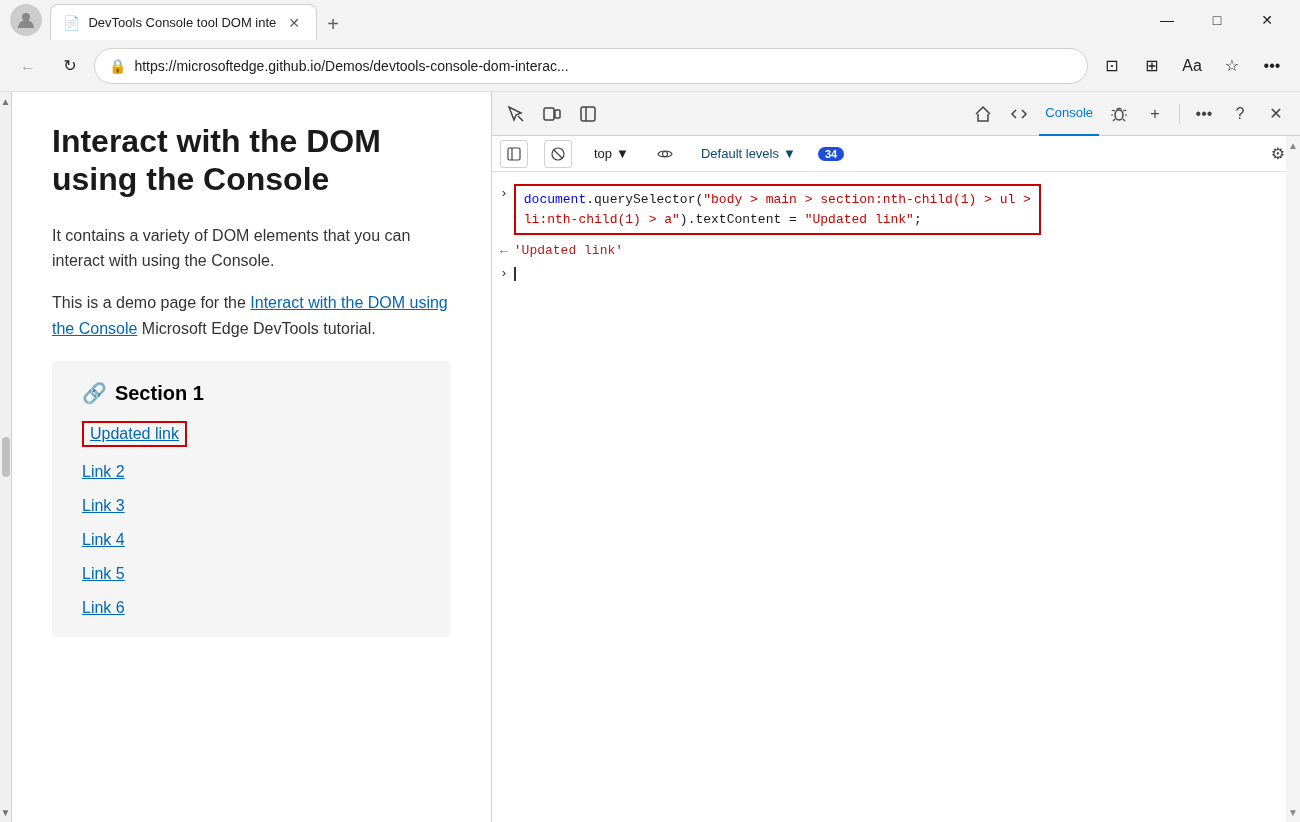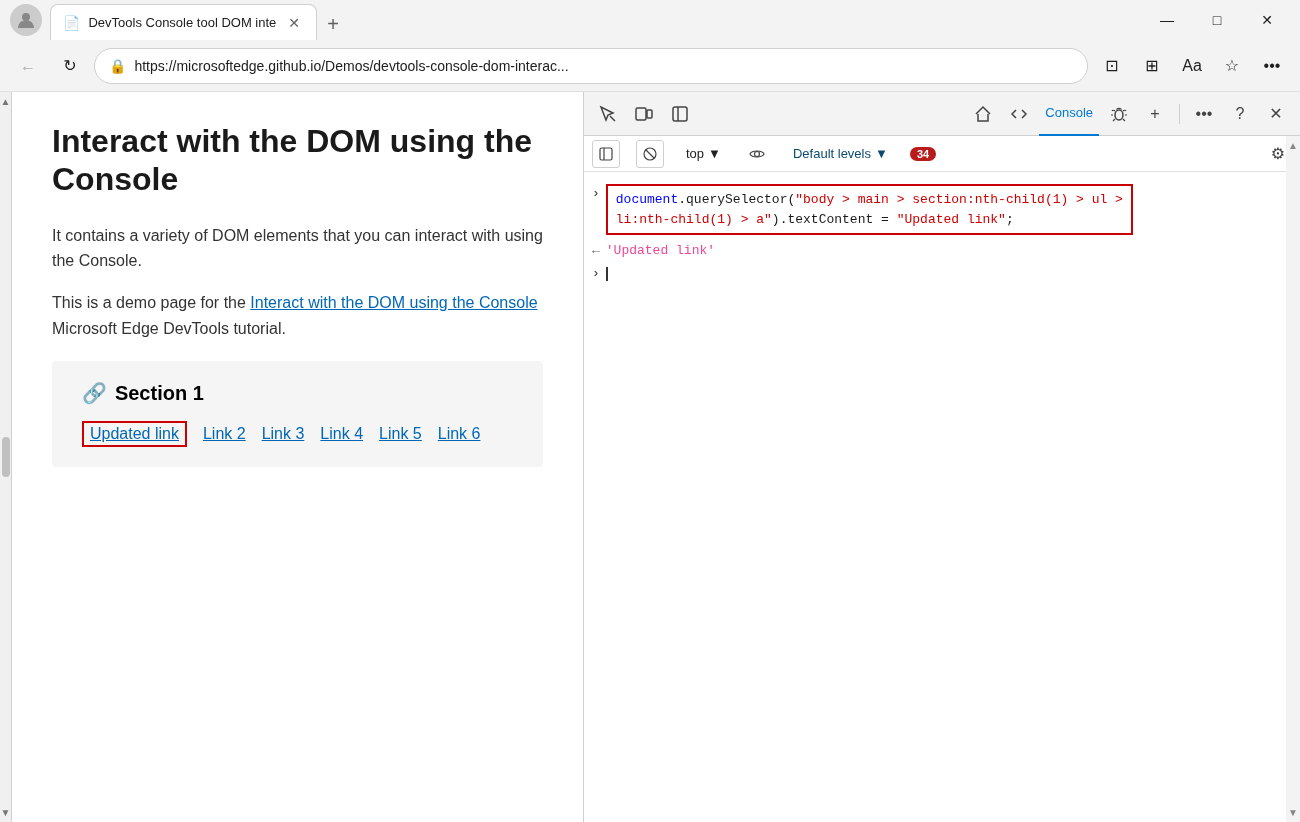--- a/index.html
+++ b/index.html
@@ -57,40 +57,40 @@
     .address-text { flex: 1; font-size: 14px; color: #202020; }
     .nav-right-btns { display: flex; gap: 4px; }
 
     
     .main-area {
       display: flex; height: calc(822px - 40px - 52px);
     }
 
     
     .webpage {
-      width: 572px; background: #fff;
+      width: 480px; background: #fff;
       padding: 30px 40px; overflow-y: auto;
       border-right: 1px solid #d0d0d0;
     }
     .webpage h1 {
       font-size: 32px; font-weight: 700; color: #1a1a1a;
       line-height: 1.2; margin-bottom: 24px;
     }
     .webpage p { font-size: 16px; color: #333; line-height: 1.6; margin-bottom: 16px; }
     .webpage a { color: #0067b8; text-decoration: underline; }
 
     .section-box {
       background: #f5f5f5; border-radius: 4px;
       padding: 20px 30px; margin-top: 20px;
     }
     .section-title {
       font-size: 20px; font-weight: 700; margin-bottom: 16px;
       display: flex; align-items: center; gap: 8px;
     }
-    .section-links { list-style: none; display: flex; flex-direction: row; align-items: center; gap: 16px; }
+    .section-links { list-style: none; display: flex; flex-direction: column; gap: 16px; }
     .section-links li a { color: #0067b8; text-decoration: underline; font-size: 16px; }
     .updated-link-item a {
       color: #0067b8; text-decoration: underline; font-size: 16px;
     }
     .updated-link-box {
       border: 2px solid #cc0000;
       padding: 2px 6px;
       display: inline-block;
     }
 
@@ -136,21 +136,21 @@
       width: 28px; height: 28px; border: none; background: transparent;
       cursor: pointer; border-radius: 3px; display: flex; align-items: center;
       justify-content: center; font-size: 14px; color: #444;
     }
     .levels-selector {
       display: flex; align-items: center; gap: 4px;
       font-size: 13px; color: #0c4a6e; cursor: pointer;
       padding: 2px 6px; border-radius: 3px;
     }
     .badge {
-      background: #b91c1c; color: #fff; border-radius: 10px;
+      background: #1d4ed8; color: #fff; border-radius: 10px;
       font-size: 11px; padding: 1px 7px; font-weight: 600;
     }
     .gear-btn {
       width: 28px; height: 28px; border: none; background: transparent;
       cursor: pointer; border-radius: 3px; display: flex; align-items: center;
       justify-content: center; font-size: 16px; color: #444; margin-left: auto;
     }
 
     
     .console-output {
@@ -179,21 +179,21 @@
     .cmd-blue { color: #0000ff; }
     .cmd-red { color: #cc0000; }
     .cmd-dark { color: #1a1a1a; }
 
     
     .console-result {
       display: flex; align-items: center; gap: 6px;
       padding: 4px 8px; color: #666;
     }
     .result-arrow { color: #666; font-size: 13px; }
-    .result-text { color: #ec4899; font-family: 'Consolas', 'Courier New', monospace; font-size: 13px; }
+    .result-text { color: #b91c1c; font-family: 'Consolas', 'Courier New', monospace; font-size: 13px; }
 
     
     .console-input-row {
       display: flex; align-items: center; gap: 6px;
       padding: 4px 8px;
     }
     .console-caret { color: #333; font-size: 13px; }
     .console-cursor {
       display: inline-block; width: 2px; height: 14px;
       background: #333; vertical-align: middle; animation: blink 1s step-end infinite;

